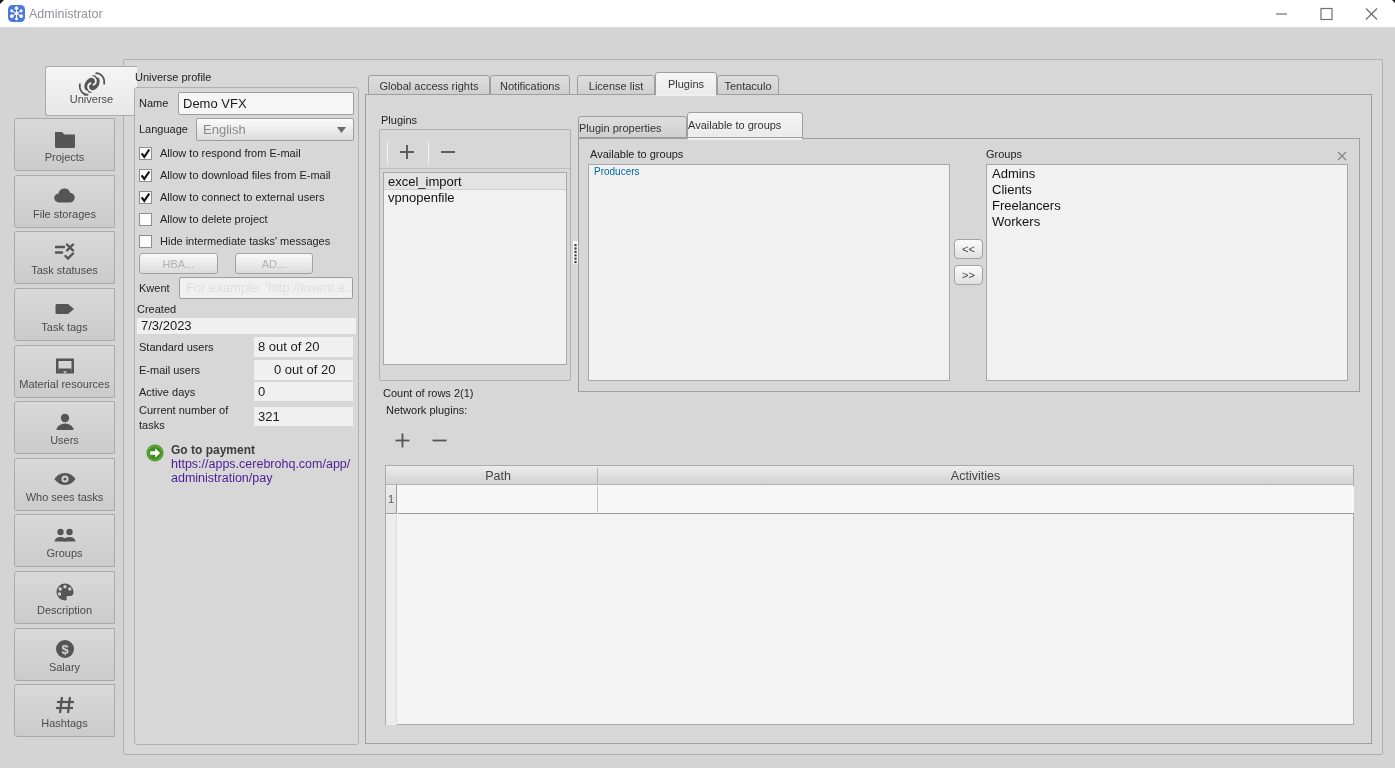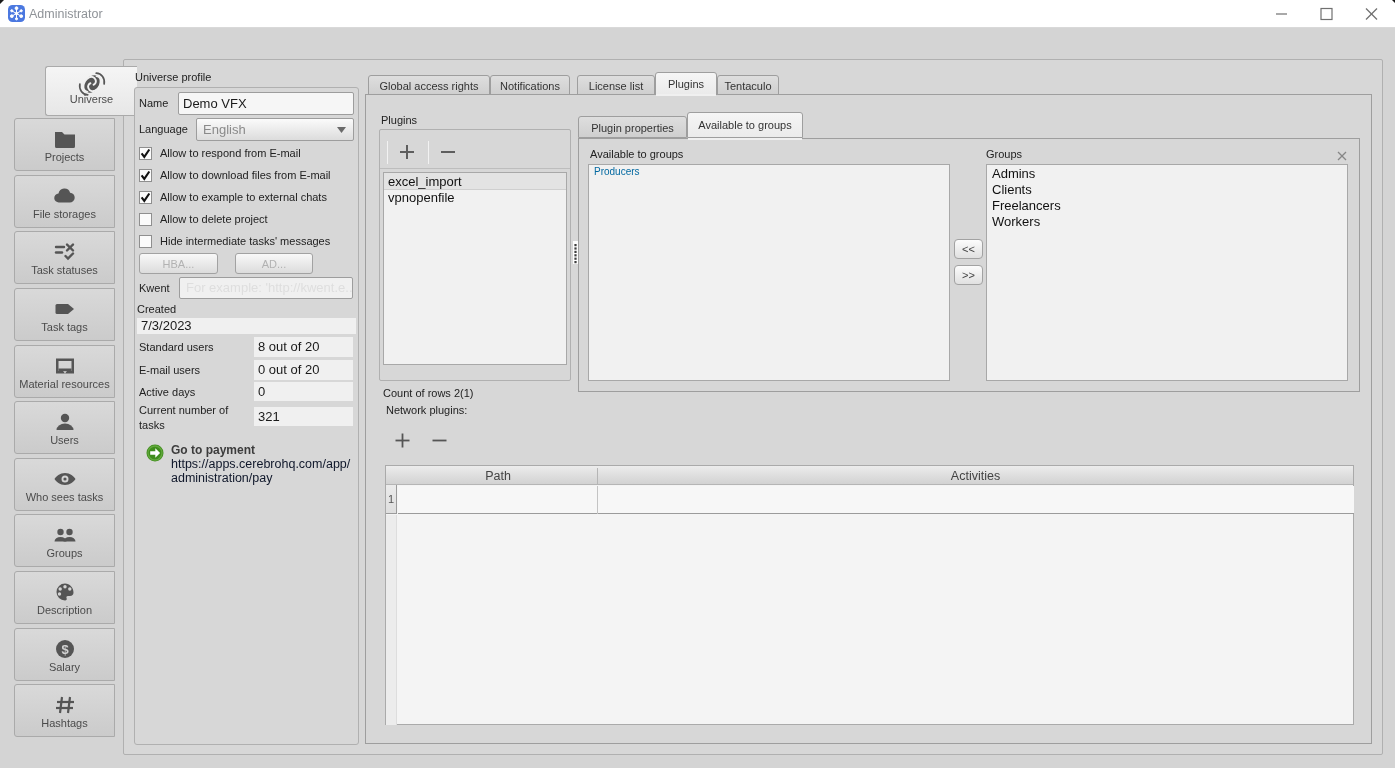--- a/index.html
+++ b/index.html
@@ -22,21 +22,21 @@
   .gbox { border:1px solid #b0b0b0; border-radius:3px; background:#d7d7d7; }
   .lbl13 { font-size:11px; color:#222; }
   .input { background:#f6f6f6; border:1px solid #9d9d9d; border-radius:2px; font-size:13px; color:#1a1a1a; }
   .flatfield { background:#f0f0f0; font-size:13px; color:#1a1a1a; }
   .cb { width:13px; height:13px; background:#fbfbfb; border:1px solid #8f8f8f; }
   .btn { background:linear-gradient(#f8f8f8,#dcdcdc); border:1px solid #a2a2a2; border-radius:3px; text-align:center; }
   .list { background:#f1f1f1; border:1px solid #a8a8a8; }
   
   .rtab { top:75px; height:20px; background:linear-gradient(#dedede,#cfcfcf); border:1px solid #9e9e9e; border-radius:3px 3px 0 0; text-align:center; font-size:11px; color:#333; line-height:20px; }
   .rtab.sel { top:72px; height:23px; background:linear-gradient(#f5f5f5,#ebebeb); line-height:23px; }
-  .stab { top:116px; height:22px; background:linear-gradient(#dedede,#cfcfcf); border:1px solid #9e9e9e; border-radius:3px 3px 0 0; text-align:center; font-size:11px; color:#333; line-height:22px; }
+  .stab { top:116px; height:22px; background:linear-gradient(#dedede,#cfcfcf); border:1px solid #9e9e9e; border-radius:3px 3px 0 0; text-align:left; font-size:11px; color:#333; line-height:22px; }
   .stab.sel { top:112px; height:26px; background:linear-gradient(#f5f5f5,#ebebeb); line-height:24px; }
 </style>
 </head>
 <body>
 
 <div class="abs titlebar"></div>
 <svg class="abs" style="left:8px;top:5px" width="17" height="17" viewBox="0 0 17 17">
   <rect x="0" y="0" width="17" height="17" rx="4.5" fill="#4b78e0"></rect>
   <g stroke="#ffffff" stroke-width="1" fill="#ffffff">
     <line x1="8.5" y1="8.5" x2="8.5" y2="3.2"></line>
@@ -199,46 +199,46 @@
 <div class="abs lbl13" style="left:160px;top:147px">Allow to respond from E-mail</div>
 <div class="abs cb" style="left:139px;top:169px"></div>
 <svg class="abs" style="left:139px;top:169px" width="13" height="13" viewBox="0 0 13 13">
     <path fill="none" stroke="#111" stroke-width="2.1" d="M2.6,6.3 l2.7,3.6 l5,-7.4"></path>
   </svg>
 <div class="abs lbl13" style="left:160px;top:169px">Allow to download files from E-mail</div>
 <div class="abs cb" style="left:139px;top:191px"></div>
 <svg class="abs" style="left:139px;top:191px" width="13" height="13" viewBox="0 0 13 13">
     <path fill="none" stroke="#111" stroke-width="2.1" d="M2.6,6.3 l2.7,3.6 l5,-7.4"></path>
   </svg>
-<div class="abs lbl13" style="left:160px;top:191px">Allow to example to external chats</div>
+<div class="abs lbl13" style="left:160px;top:191px">Allow to connect to external users</div>
 <div class="abs cb" style="left:139px;top:213px"></div>
 <div class="abs lbl13" style="left:160px;top:213px">Allow to delete project</div>
 <div class="abs cb" style="left:139px;top:235px"></div>
 <div class="abs lbl13" style="left:160px;top:235px">Hide intermediate tasks' messages</div>
 <div class="abs btn" style="left:139px;top:253px;width:79px;height:21px;line-height:20px;font-size:11px;color:#b2b2b2">HBA...</div>
 <div class="abs btn" style="left:235px;top:253px;width:78px;height:21px;line-height:20px;font-size:11px;color:#b2b2b2">AD...</div>
 <div class="abs lbl13" style="left:139px;top:282px">Kwent</div>
 <div class="abs input" style="left:179px;top:277px;width:174px;height:22px;line-height:20px;padding-left:6px;background:#f0f0f0;color:#dedede;white-space:nowrap;overflow:hidden">For example: 'http://kwent.e...</div>
 <div class="abs lbl13" style="left:137px;top:303px">Created</div>
 <div class="abs flatfield" style="left:137px;top:318px;width:219px;height:16px;line-height:16px;padding-left:4px">7/3/2023</div>
 <div class="abs lbl13" style="left:139px;top:341px">Standard users</div>
 <div class="abs flatfield" style="left:254px;top:337px;width:99px;height:20px;line-height:20px;padding-left:4px">8 out of 20</div>
 <div class="abs lbl13" style="left:139px;top:364px">E-mail users</div>
-<div class="abs flatfield" style="left:254px;top:360px;width:99px;height:20px;line-height:20px;padding-left:4px">0 out of 20</div>
+<div class="abs flatfield" style="left:254px;top:360px;width:99px;height:20px;line-height:20px;padding-left:20px">0 out of 20</div>
 <div class="abs lbl13" style="left:139px;top:386px">Active days</div>
 <div class="abs flatfield" style="left:254px;top:382px;width:99px;height:19px;line-height:19px;padding-left:4px">0</div>
 <div class="abs lbl13" style="left:139px;top:403px;width:110px;line-height:15px">Current number of tasks</div>
 <div class="abs flatfield" style="left:254px;top:407px;width:99px;height:19px;line-height:19px;padding-left:4px">321</div>
 <svg class="abs" style="left:146px;top:444px" width="18" height="18" viewBox="0 0 18 18">
   <circle cx="9" cy="9" r="8.5" fill="#3f8d1c"></circle>
   <circle cx="9" cy="9" r="7" fill="none" stroke="#63a83e" stroke-width="1.4"></circle>
   <path fill="#fff" d="M9.3,4.2 L14.1,9 L9.3,13.8 L9.3,10.8 L4.2,10.8 L4.2,7.2 L9.3,7.2 z"></path>
 </svg>
 <div class="abs" style="left:171px;top:443px;font-size:12px;font-weight:bold;color:#3c3c3c">Go to payment</div>
-<div class="abs" style="left:171px;top:458px;font-size:12.5px;color:#0f172a;line-height:13.5px">https://apps.cerebrohq.com/app/<br>administration/pay</div>
+<div class="abs" style="left:171px;top:458px;font-size:12.5px;color:#4c1d95;line-height:13.5px">https://apps.cerebrohq.com/app/<br>administration/pay</div>
 
 <div class="abs rtab" style="left:368px;width:122px">Global access rights</div>
 <div class="abs rtab" style="left:490px;width:80px">Notifications</div>
 <div class="abs rtab" style="left:577px;width:78px">License list</div>
 <div class="abs rtab sel" style="left:655px;width:62px">Plugins</div>
 <div class="abs rtab" style="left:717px;width:62px">Tentaculo</div>
 <div class="abs" style="left:365px;top:94px;width:1007px;height:650px;border:1px solid #9e9e9e;background:#d7d7d7"></div>
 <div class="abs" style="left:656px;top:94px;width:60px;height:2px;background:#f0f0f0"></div>
 
 <div class="abs lbl13" style="left:381px;top:114px">Plugins</div>

